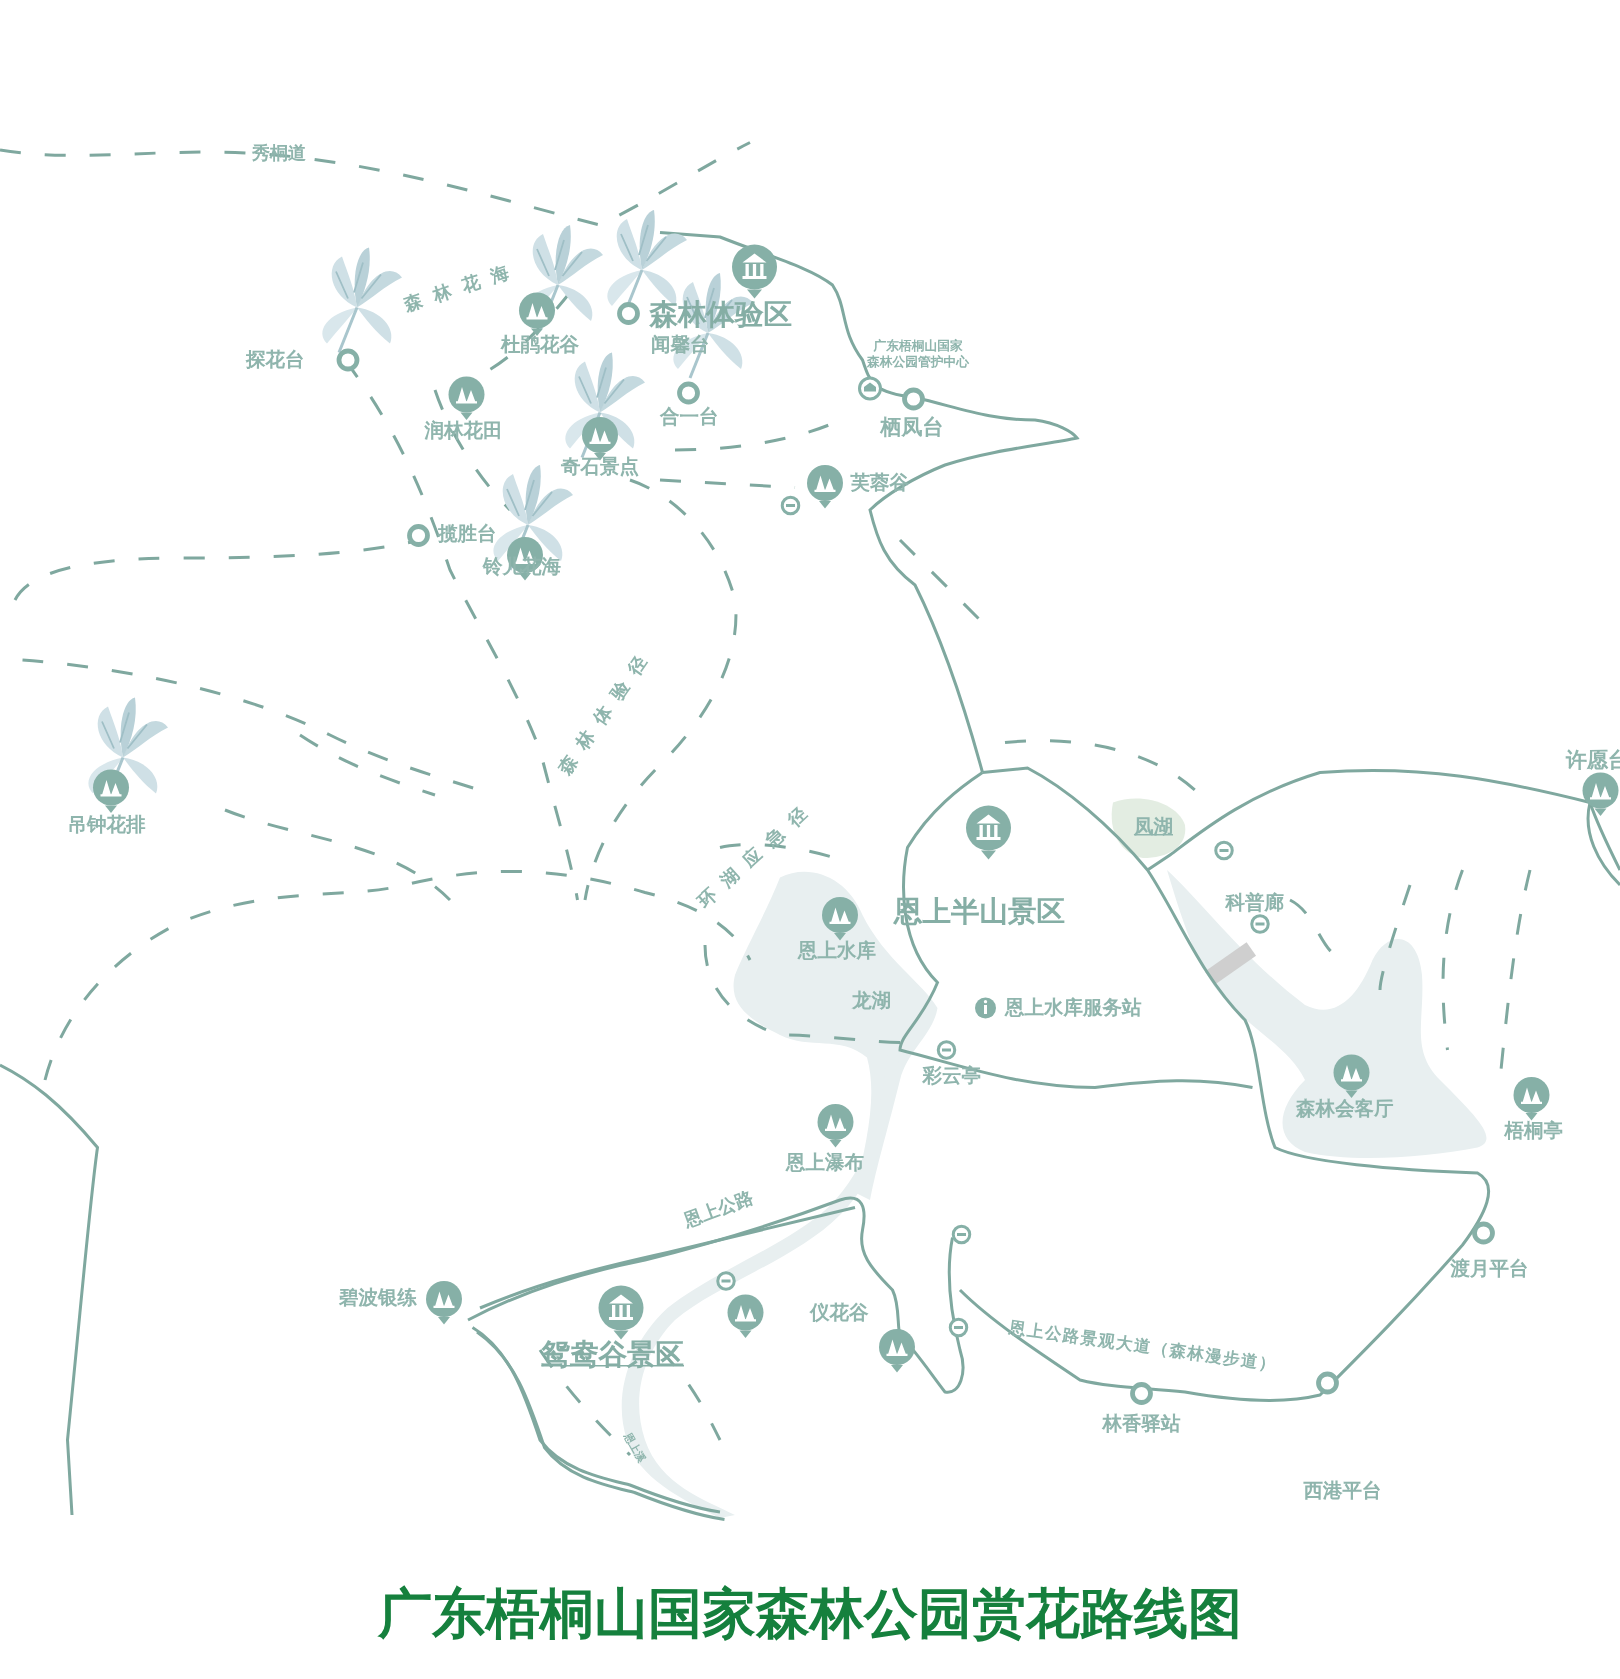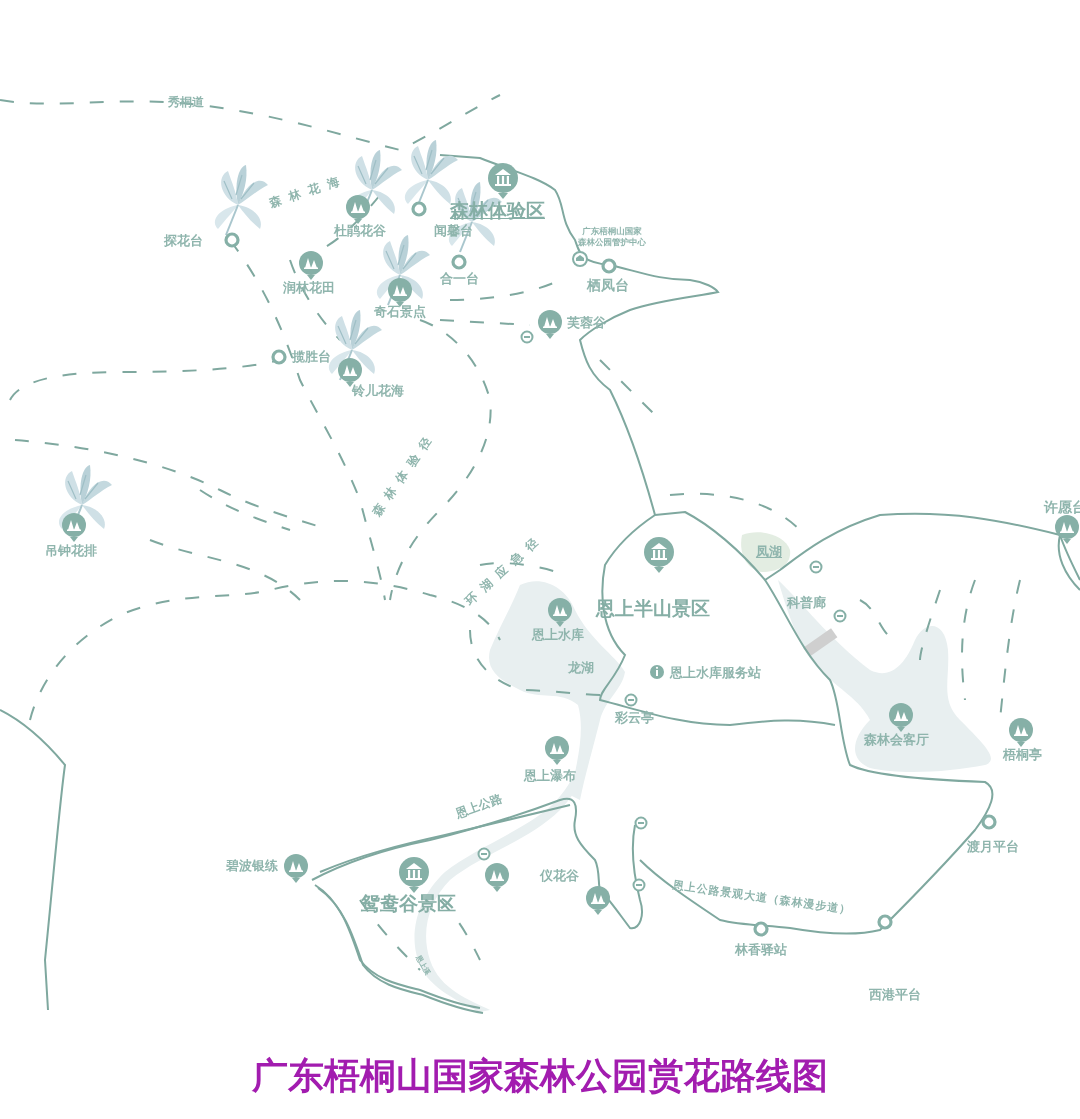--- a/index.html
+++ b/index.html
@@ -7,21 +7,21 @@
          font-family:"DejaVu Sans","Liberation Sans",sans-serif; }
   #map { position:absolute; left:0; top:0; width:1080px; height:1119px; }
   .lbl { position:absolute; color:#8fb5ad; font-weight:bold; white-space:nowrap; line-height:1; }
   .lbl-sm { font-size:13px; }
   .lbl-md { font-size:14px; }
   .lbl-zone { font-size:19px; color:#85aea5; letter-spacing:0px; }
   .lbl-tiny { font-size:8.5px; text-align:center; line-height:1.35; }
   .path-lbl { position:absolute; color:#8fb5ad; font-weight:bold; font-size:12px; white-space:nowrap; line-height:1; }
   .title { position:absolute; left:0; width:1080px; top:1052px; text-align:center;
            font-family:"DejaVu Serif","Liberation Serif",serif; font-weight:bold;
-           font-size:36px; color:#a21caf; letter-spacing:0px; }
+           font-size:36px; color:#15803d; letter-spacing:0px; }
 </style>
 </head>
 <body>
 
 <svg id="map" width="1080" height="1119" viewBox="0 0 1080 1119" xmlns="http://www.w3.org/2000/svg">
   <defs>
     <g id="pin-scenic">
       <circle cx="0" cy="0" r="12" fill="#86b0a7"></circle>
       <path d="M-4,12 L0,17 L4,12 Z" fill="#86b0a7"></path>
       <path d="M-6,5 L-3,-5 L0,5 Z M0,5 L3,-3 L6,5 Z" fill="#ffffff"></path>
@@ -136,41 +136,41 @@
     <circle r="7" fill="#ffffff" stroke="#86b0a7" stroke-width="2"></circle>
     <path d="M-4,2 L-4,-1 L0,-4 L4,-1 L4,2 Z" fill="#86b0a7"></path>
   </g>
   <g transform="translate(657,672)">
     <circle r="7" fill="#86b0a7"></circle>
     <rect x="-1" y="-2" width="2" height="6" fill="#ffffff"></rect>
     <circle cx="0" cy="-4.2" r="1.1" fill="#ffffff"></circle>
   </g>
 </svg>
 
-<div class="lbl lbl-zone" style="left:450px;top:201px;text-decoration:underline;">森林体验区</div>
+<div class="lbl lbl-zone" style="left:433px;top:201px;">森林体验区</div>
 <div class="lbl lbl-zone" style="left:596px;top:575px;margin-top:24px;">恩上半山景区</div>
-<div class="lbl lbl-zone" style="left:361px;top:894px;">鸳鸯谷景区</div>
+<div class="lbl lbl-zone" style="left:361px;top:894px;text-decoration:underline;">鸳鸯谷景区</div>
 
 <div class="lbl lbl-sm" style="left:164px;top:234px;">探花台</div>
 <div class="lbl lbl-sm" style="left:334px;top:224px;">杜鹃花谷</div>
 <div class="lbl lbl-sm" style="left:398px;top:224px;padding-left:36px;">闻馨台</div>
 <div class="lbl lbl-sm" style="left:283px;top:281px;">润林花田</div>
 <div class="lbl lbl-sm" style="left:440px;top:272px;">合一台</div>
 <div class="lbl lbl-sm" style="left:374px;top:305px;">奇石景点</div>
 <div class="lbl lbl-md" style="left:587px;top:278px;">栖凤台</div>
 <div class="lbl lbl-sm" style="left:567px;top:316px;">芙蓉谷</div>
 <div class="lbl lbl-sm" style="left:292px;top:350px;">揽胜台</div>
-<div class="lbl lbl-sm" style="left:322px;top:384px;margin-left:30px;">铃儿花海</div>
+<div class="lbl lbl-sm" style="left:322px;top:372px;">铃儿花海</div>
 <div class="lbl lbl-sm" style="left:45px;top:544px;">吊钟花排</div>
 <div class="lbl lbl-sm" style="left:532px;top:628px;">恩上水库</div>
 <div class="lbl lbl-sm" style="left:568px;top:661px;">龙湖</div>
 <div class="lbl lbl-sm" style="left:670px;top:666px;">恩上水库服务站</div>
 <div class="lbl lbl-sm" style="left:615px;top:711px;">彩云亭</div>
 <div class="lbl lbl-sm" style="left:756px;top:545px;text-decoration:underline;">凤湖</div>
-<div class="lbl lbl-sm" style="left:787px;top:596px;text-align:right;">科普廊</div>
+<div class="lbl lbl-sm" style="left:817px;top:596px;text-align:right;">科普廊</div>
 <div class="lbl lbl-md" style="left:1044px;top:500px;">许愿台</div>
 <div class="lbl lbl-sm" style="left:864px;top:733px;">森林会客厅</div>
 <div class="lbl lbl-sm" style="left:1003px;top:748px;">梧桐亭</div>
 <div class="lbl lbl-sm" style="left:524px;top:769px;">恩上瀑布</div>
 <div class="lbl lbl-sm" style="left:226px;top:859px;">碧波银练</div>
 <div class="lbl lbl-sm" style="left:516px;top:869px;margin-left:24px;">仪花谷</div>
 <div class="lbl lbl-sm" style="left:967px;top:840px;">渡月平台</div>
 <div class="lbl lbl-sm" style="left:735px;top:943px;">林香驿站</div>
 <div class="lbl lbl-sm" style="left:869px;top:940px;margin-top:48px;">西港平台</div>
 

